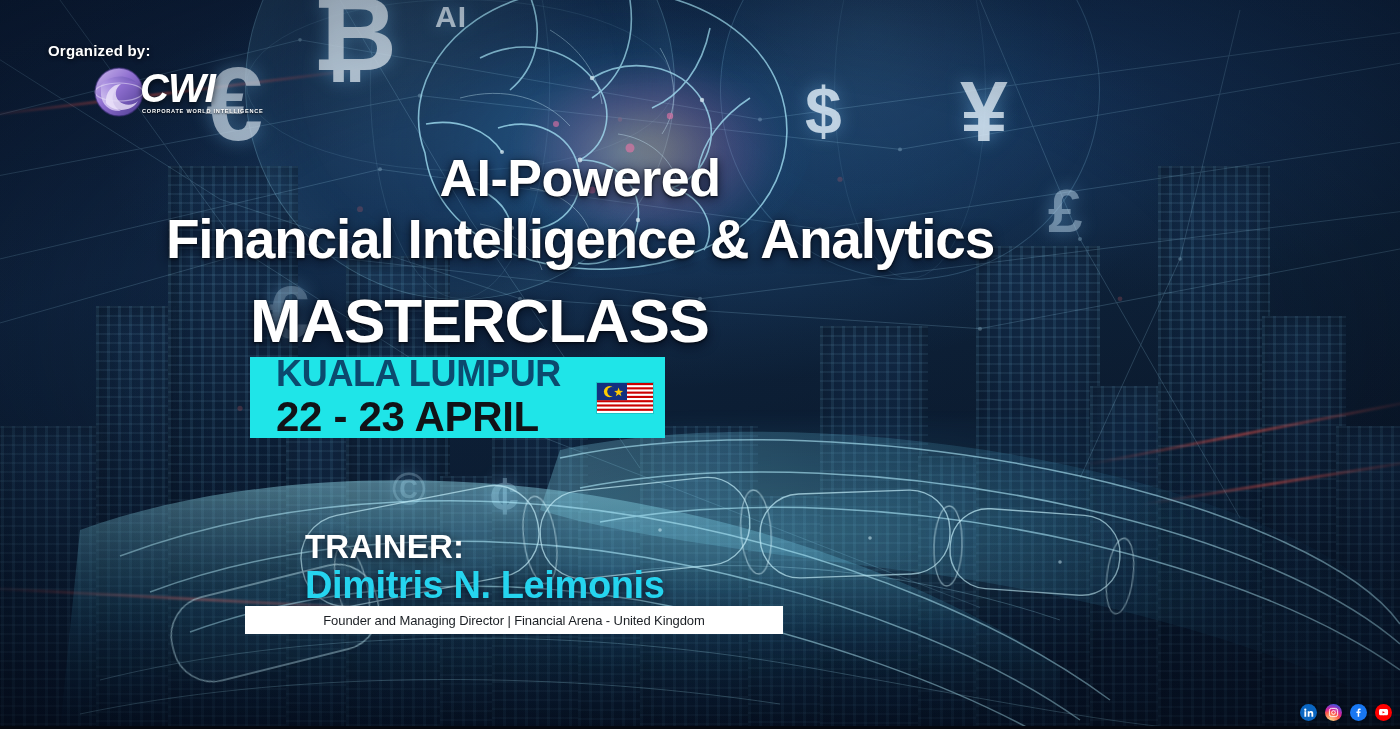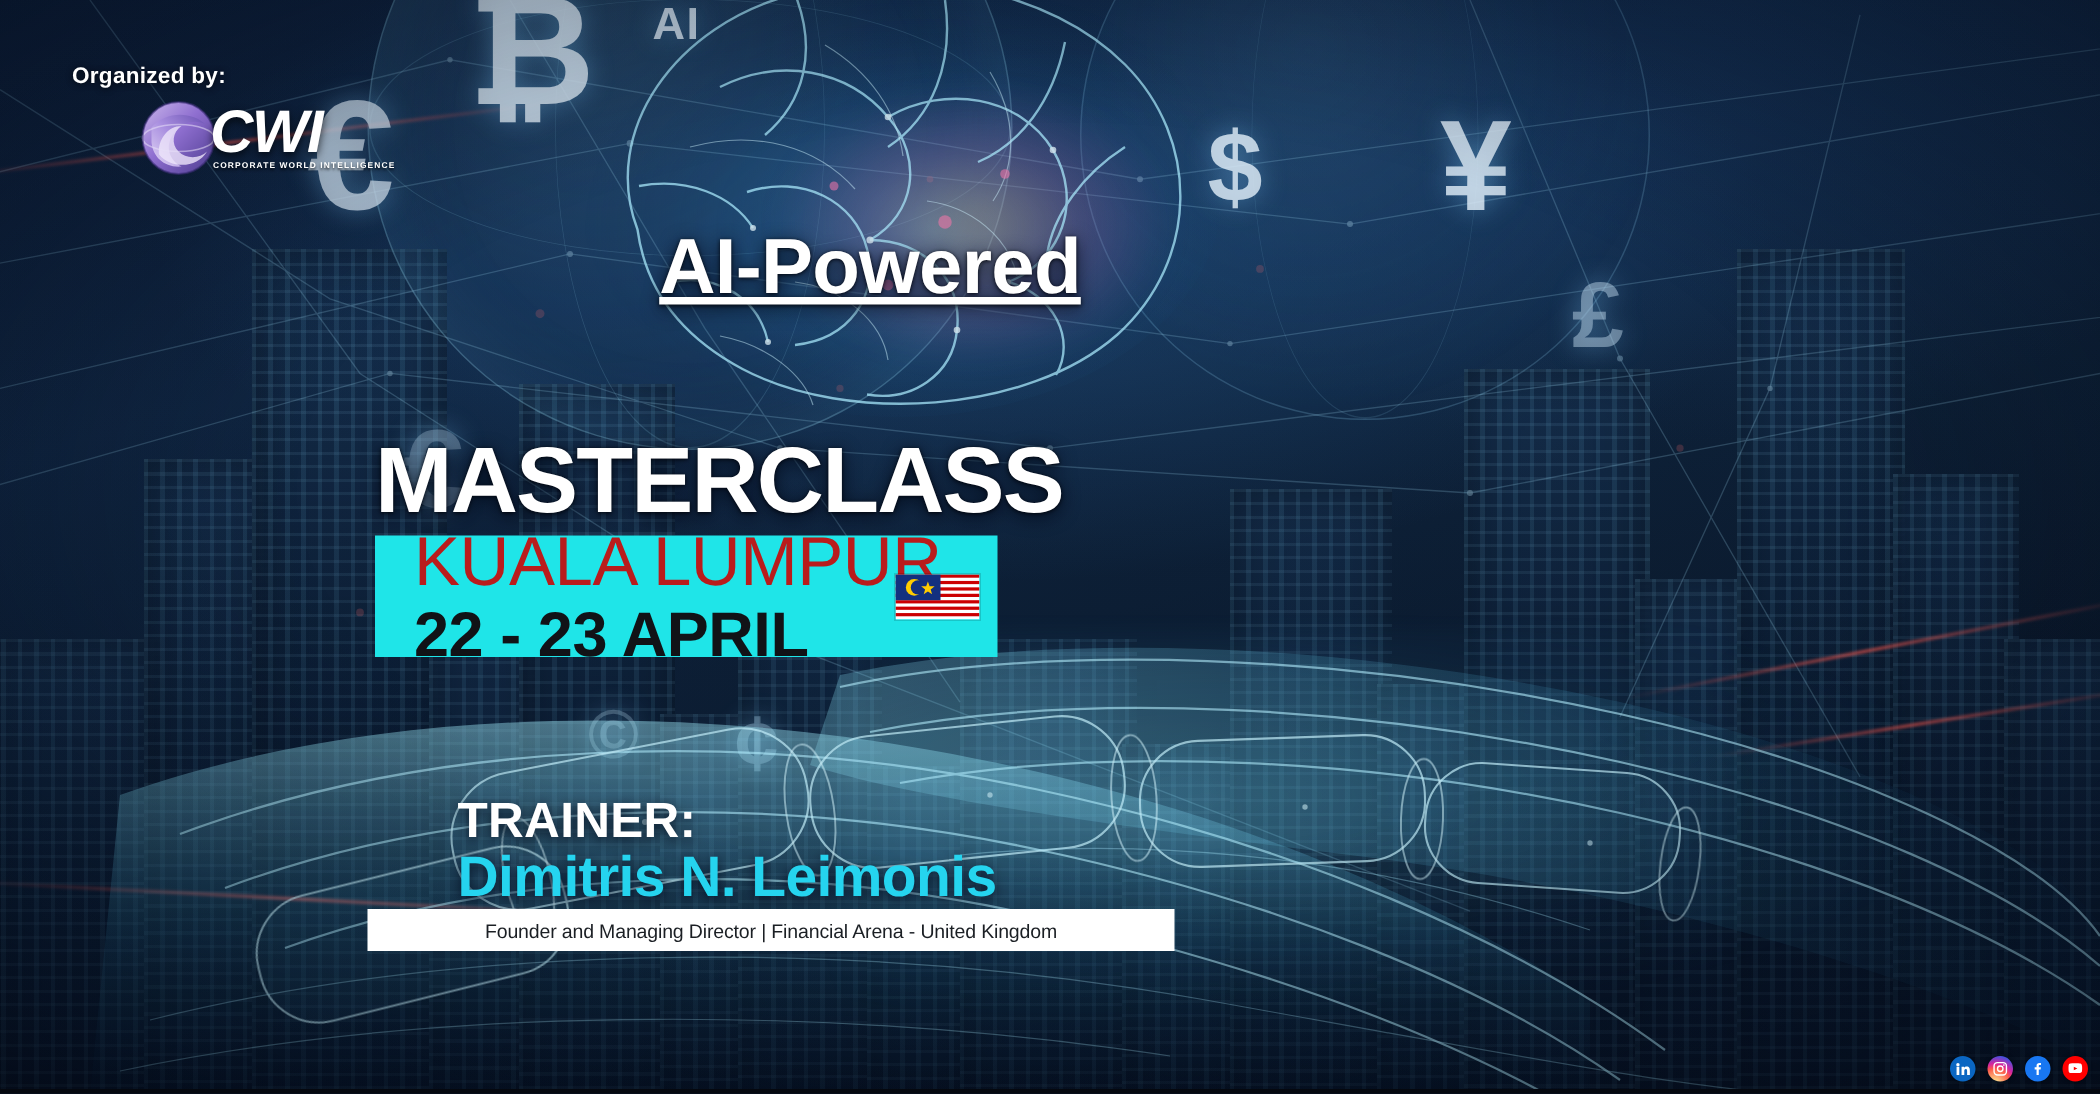--- a/index.html
+++ b/index.html
@@ -191,21 +191,20 @@
   
   .headline {
     position: absolute;
     left: 0; top: 152px;
     width: 1160px;
     text-align: center;
     color: #ffffff;
     font-weight: 700;
     line-height: 1.0;
     text-shadow: 0 3px 12px rgba(0,8,24,.85), 0 1px 3px rgba(0,0,0,.9);
-    text-decoration: underline;
   }
   .headline .l1 { display: block; font-size: 52px; letter-spacing: -0.5px; }
   .headline .l2 { display: block; font-size: 55px; letter-spacing: -1.2px; margin-top: 8px; }
 
   .masterclass {
     position: absolute;
     left: 250px; top: 290px;
     color: #ffffff;
     font-size: 62px;
     font-weight: 700;
@@ -232,23 +231,23 @@
     left: 250px; top: 357px;
     width: 415px;
     height: 81px;
     background: #1fe5e8;
     display: flex;
     align-items: center;
     padding-left: 26px;
   }
   .loc-lines { display: flex; flex-direction: column; }
   .loc-city {
-    color: #b91c1c;
-    font-size: 46px;
-    font-weight: 400;
+    color: #0c4a6e;
+    font-size: 36px;
+    font-weight: 700;
     letter-spacing: -0.3px;
     line-height: 1.08;
   }
   .loc-date {
     color: #111317;
     font-size: 42px;
     font-weight: 700;
     letter-spacing: -0.3px;
     line-height: 1.08;
   }
@@ -545,20 +544,21 @@
         </svg>
       </div>
       <div class="logo-textblock">
         <div class="logo-cwi">CWI</div>
         <div class="logo-tag">CORPORATE WORLD INTELLIGENCE</div>
       </div>
     </div>
 
     <div class="headline">
       <span class="l1">AI-Powered</span>
+      <span class="l2">Financial Intelligence &amp; Analytics</span>
     </div>
 
     <div class="masterclass">MASTERCLASS</div>
 
 
     <div class="location-band">
       <div class="loc-lines">
         <span class="loc-city">KUALA LUMPUR</span>
         <span class="loc-date">22 - 23 APRIL</span>
       </div>

